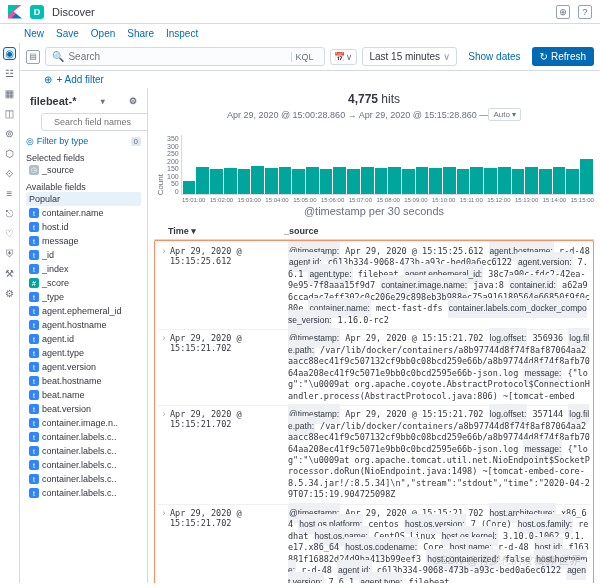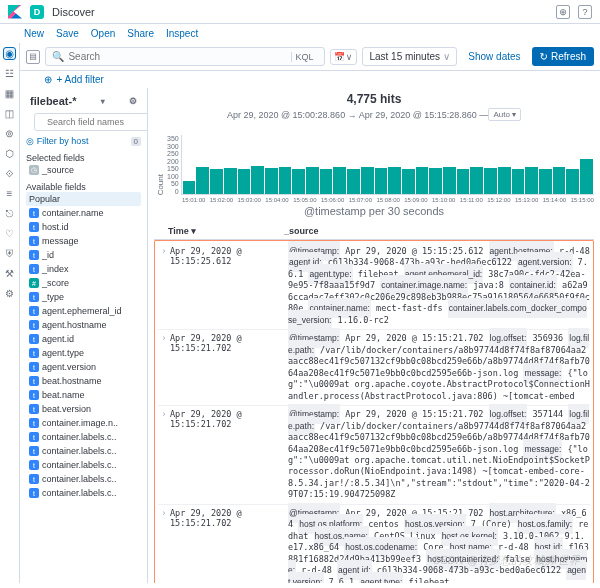--- a/index.html
+++ b/index.html
@@ -24,21 +24,21 @@
 .kql{font-size:9px;color:#69707d;padding:0 4px;border-left:1px solid #d3dae6}
 .cal{border:1px solid #d3dae6;border-radius:3px;padding:2px 4px;font-size:9px;color:#69707d}
 .timesel{border:1px solid #d3dae6;border-radius:3px;padding:3px 6px;font-size:10px;display:flex;align-items:center;gap:3px;min-width:90px}
 .showd{color:#006bb4;font-size:10px;padding:0 6px}
 .refresh{background:#006bb4;color:#fff;border:none;border-radius:3px;padding:4px 8px;font-size:10px;display:flex;align-items:center;gap:3px}
 .filter-row{padding:3px 24px;font-size:10px;color:#006bb4;display:flex;align-items:center;gap:4px}
 .body{display:flex;flex:1;overflow:hidden}
 .sidebar{width:128px;border-right:1px solid #d3dae6;padding:4px 6px;overflow-y:auto;font-size:10px}
 .idx-sel{display:flex;align-items:center;justify-content:space-between;padding:3px 4px;font-weight:700;font-size:11px}
 .idx-sel .gear{color:#69707d;font-size:9px}
-.fsearch{width:100%;border:1px solid #d3dae6;border-radius:3px;padding:3px 12px;font-size:9px;margin:3px 8px}
+.fsearch{width:100%;border:1px solid #d3dae6;border-radius:3px;padding:3px 12px;font-size:9px;margin:3px 15px}
 .ftype{color:#006bb4;font-size:9px;display:flex;align-items:center;gap:3px;padding:2px 0}
 .ftype .cnt{background:#e0e5ee;border-radius:2px;padding:0 3px;color:#69707d;font-size:8px;margin-left:auto}
 .flabel{font-size:9px;font-weight:400;color:#343741;margin-top:5px}
 .fld{padding:2px 3px;font-size:9px;color:#343741;display:flex;align-items:center;gap:3px;border-radius:2px}
 .fld.pop{background:#e6f1fa}
 .ft{width:10px;height:10px;border-radius:2px;font-size:7px;display:flex;align-items:center;justify-content:center;color:#fff;flex-shrink:0}
 .ft.t{background:#3185fc}
 .ft.n{background:#00a69b}
 .ft.d{background:#b0bec5}
 .results{flex:1;overflow:auto;padding:4px 6px}
@@ -126,21 +126,21 @@
     <div class="body">
       <div class="sidebar">
         <div class="idx-sel">
           <span>filebeat-*</span>
             <span style="color:#69707d;font-size:8px">▾</span>
             <span class="gear">⚙</span>
         </div>
         <input class="fsearch" placeholder="Search field names" style="">
         <div class="ftype">
           <span>◎</span>
-          <span>Filter by host</span>
+          <span>Filter by type</span>
           <span class="cnt">0</span>
         </div>
         <div class="flabel">Selected fields</div>
         <div id="sel-fields">
             <div class="fld">
               <span class="ft d">◷</span>
               <span>_source</span>
             </div>
           </div>
         <div class="flabel">Available fields</div>
@@ -231,21 +231,21 @@
               <span>container.labels.c..</span>
             </div>
             <div class="fld">
               <span class="ft t">t</span>
               <span>container.labels.c..</span>
             </div>
           </div>
       </div>
 
       <div class="results">
-        <div class="hitsh"><span>4,775</span> <span style="font-weight:700">hits</span></div>
+        <div class="hitsh"><span>4,775</span> <span style="font-weight:400">hits</span></div>
         <div class="range">
           <span>Apr 29, 2020 @ 15:00:28.860 → Apr 29, 2020 @ 15:15:28.860 —</span>
           <span class="auto"><span>Auto</span> ▾</span>
         </div>
         <div class="chart-wrap">
           <div class="ylab">Count</div>
           <div class="yaxis" id="yticks">
               <div>350</div>
               <div>300</div>
               <div>250</div>

